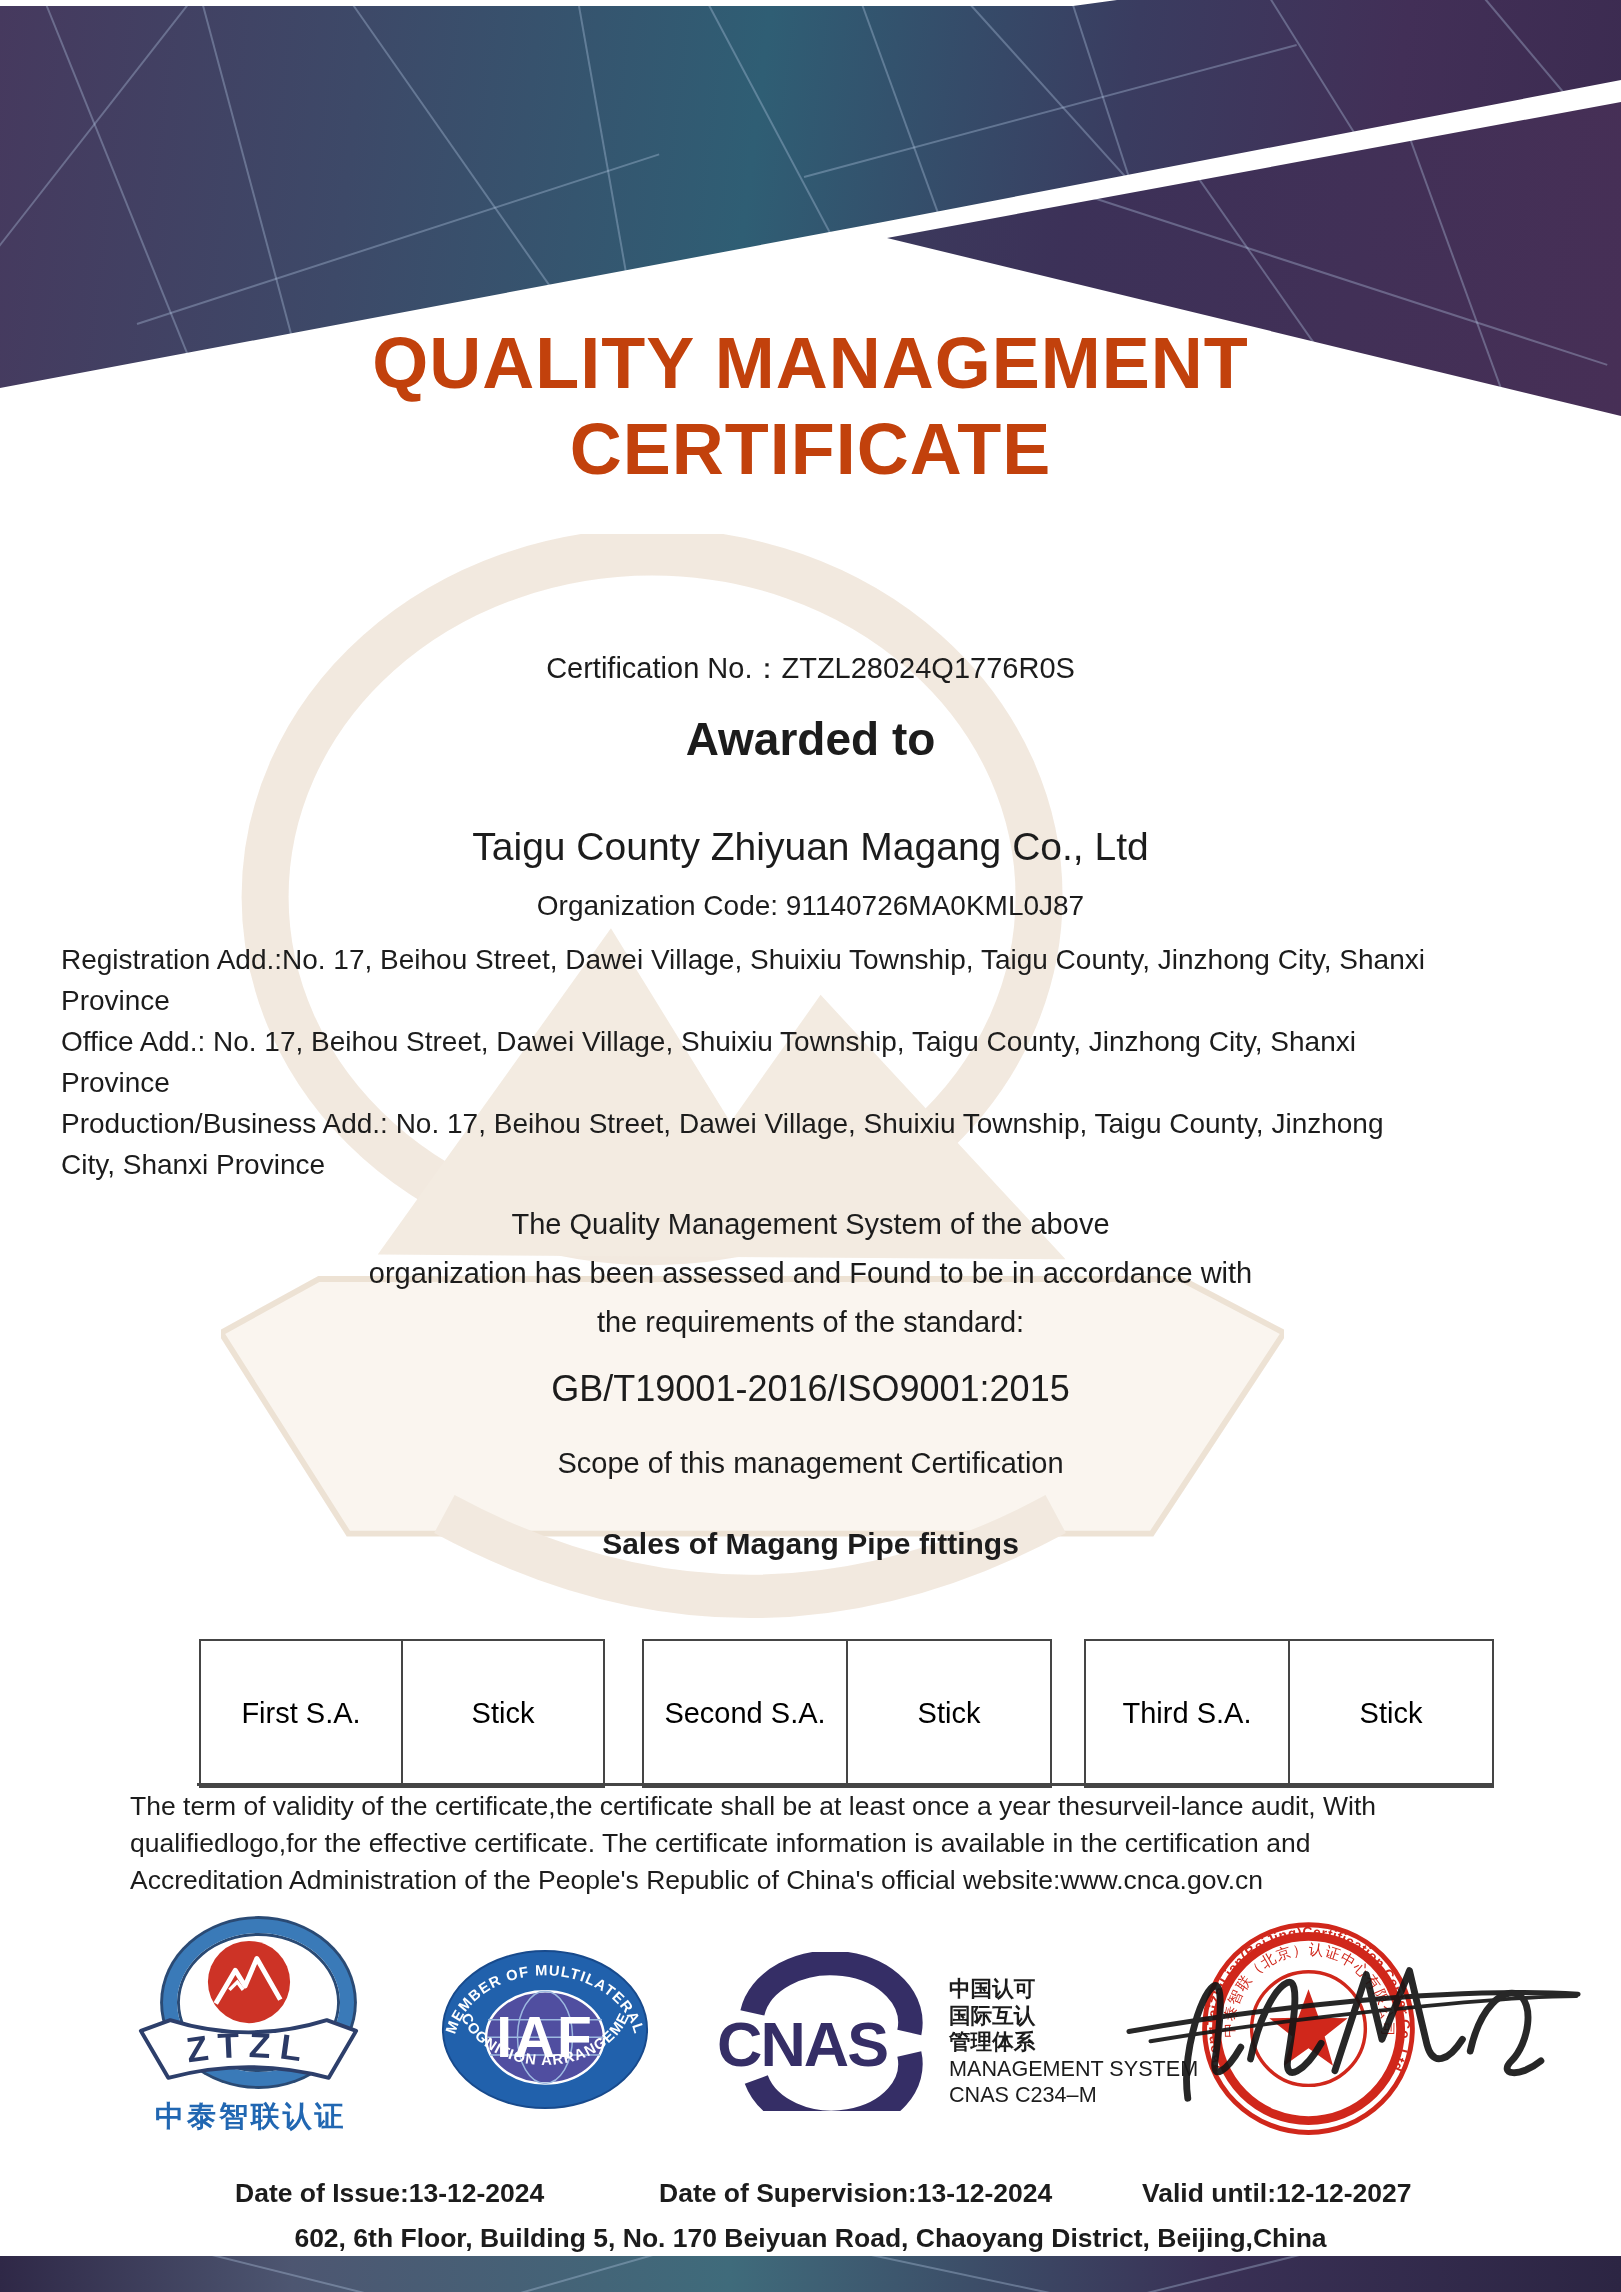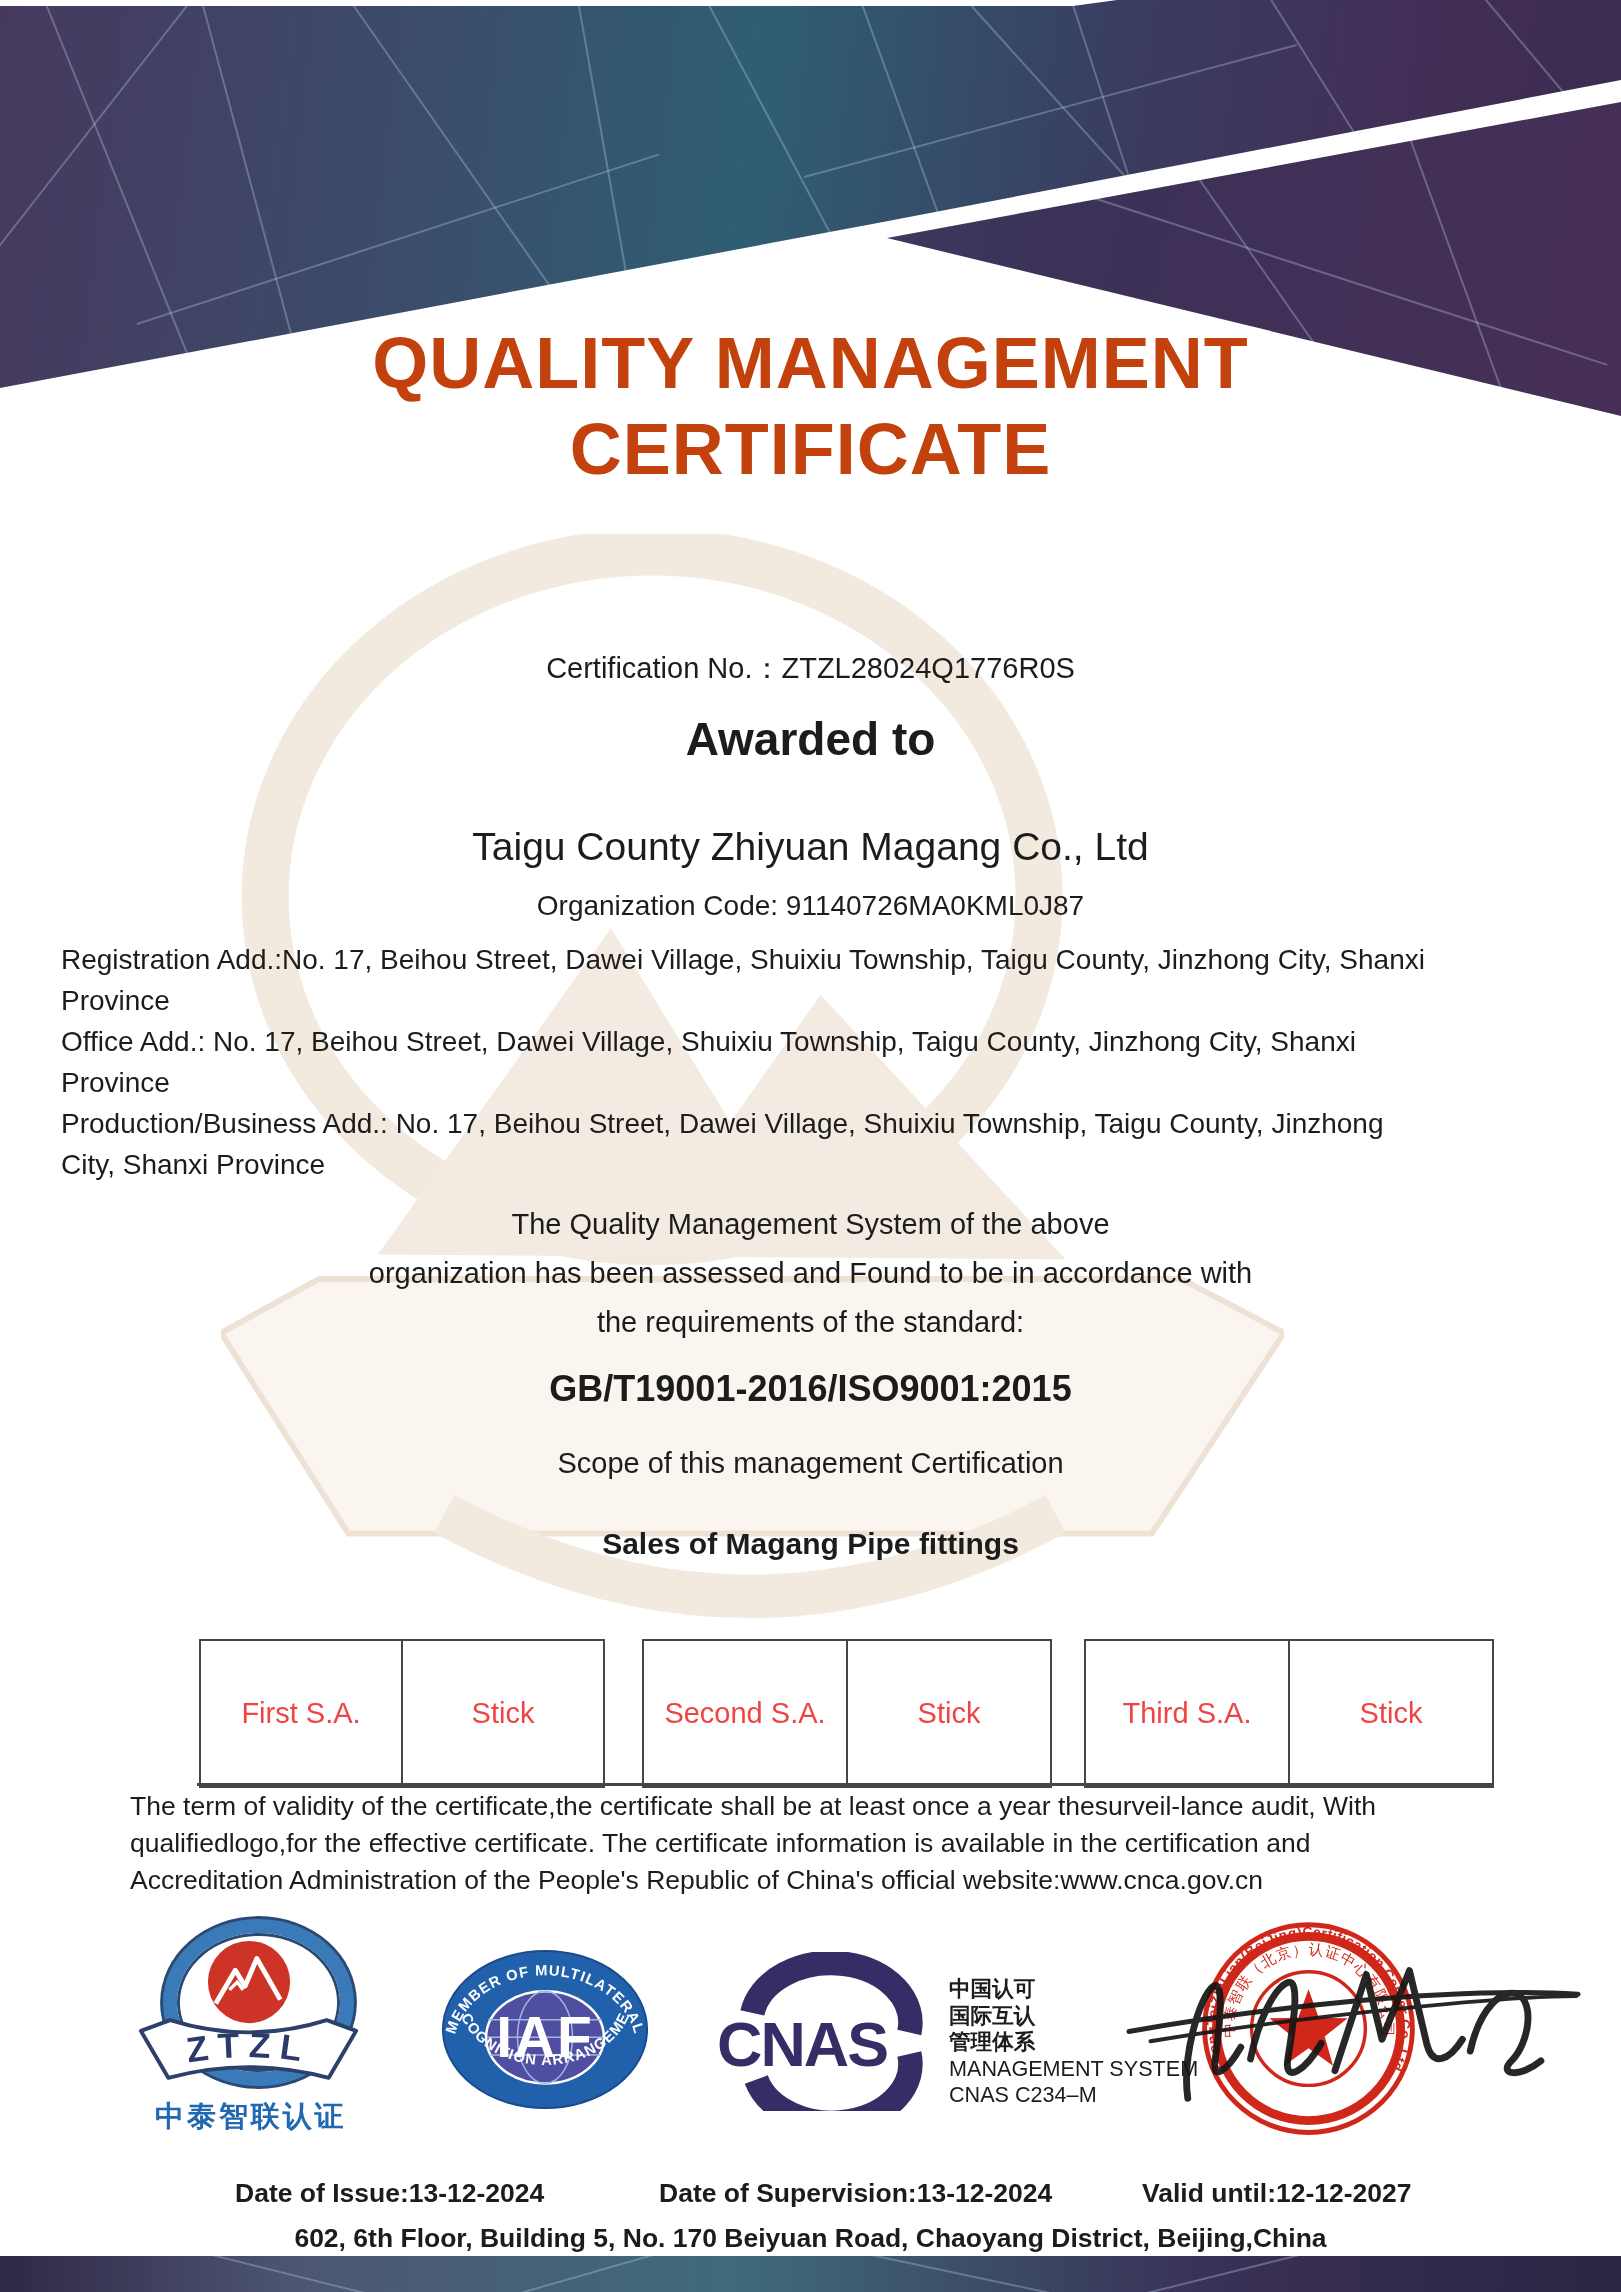--- a/index.html
+++ b/index.html
@@ -27,30 +27,30 @@
   .wm{left:221px;top:534px;width:1063px;height:1147px;opacity:.9;}
 
   
   .title{top:320px;font-size:72px;line-height:86px;font-weight:bold;color:#c2410c;letter-spacing:1px;}
   .certno{top:649px;font-size:29px;}
   .awarded{top:712px;font-size:46px;font-weight:bold;}
   .company{top:796px;font-size:39px;margin-top:29px;}
   .orgcode{top:890px;font-size:28px;}
   .addr{top:939px;left:61px;width:1441px;font-size:28px;line-height:41px;text-align:left;}
   .stmt{top:1200px;font-size:29px;line-height:49px;}
-  .std{top:1368px;font-size:36px;font-weight:bold;}
+  .std{top:1368px;font-size:36px;font-weight:normal;}
   .scopeh{top:1447px;font-size:29px;}
   .scopev{top:1527px;font-size:30px;font-weight:bold;}
   .validity{top:1788px;left:130px;width:1372px;font-size:26.5px;line-height:37px;text-align:left;}
   .dates{top:2178px;font-size:26.5px;font-weight:bold;}
   .botaddr{top:2223px;font-size:26.5px;font-weight:bold;}
 
   
   .grp{top:1639px;height:145px;border:2.5px solid #454545;display:flex;background:transparent;}
-  .cell{flex:1;display:flex;align-items:center;justify-content:center;font-size:29px;color:#ef4444;}
+  .cell{flex:1;display:flex;align-items:center;justify-content:center;font-size:29px;color:#000000;}
   .cell+.cell{border-left:2.5px solid #454545;}
   .tbl-bottom{top:1783px;left:197px;width:1296px;height:2.9px;background:#454545;}
 
   
   .ztzl{left:137px;top:1917px;width:227px;height:225px;}
   .ztzl-oval{position:absolute;left:25.5px;top:2px;width:163px;height:139px;border-radius:50%;
      border:14.7px solid #3a7ab8;box-shadow:0 0 0 2.9px #2a4a74, inset 0 0 0 2.9px #2a4a74;background:#fff;}
   .ztzl-caption{position:absolute;left:-13.7px;top:180px;width:255px;text-align:center;
      font-size:29px;font-weight:bold;color:#2167b2;letter-spacing:2.9px;}
 </style>

